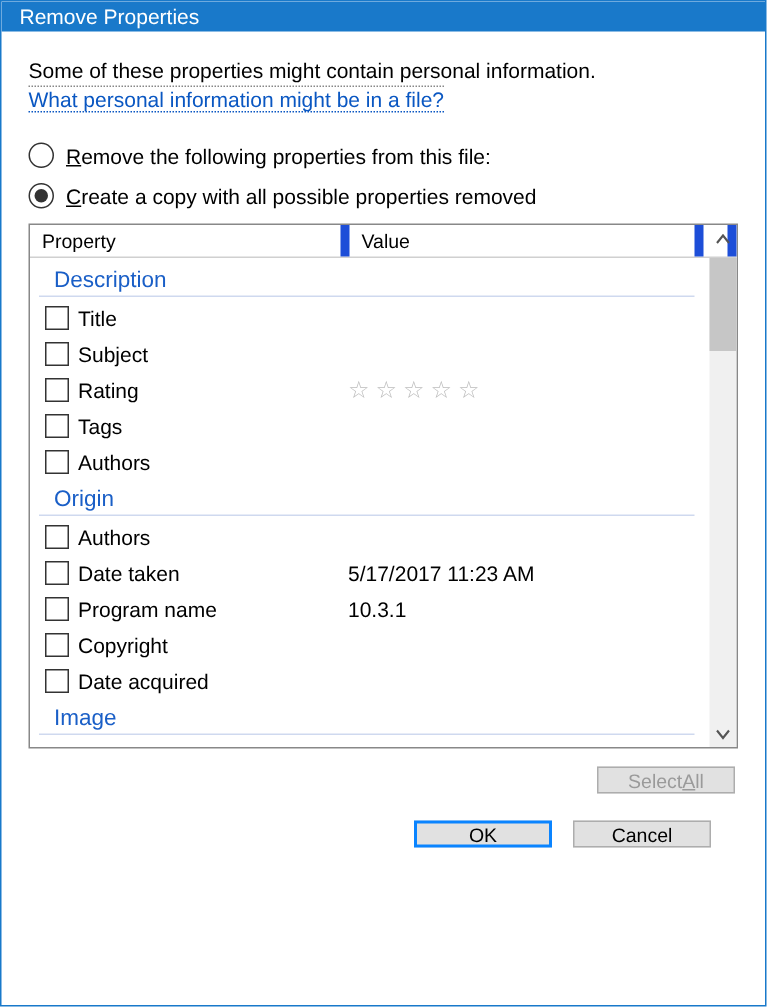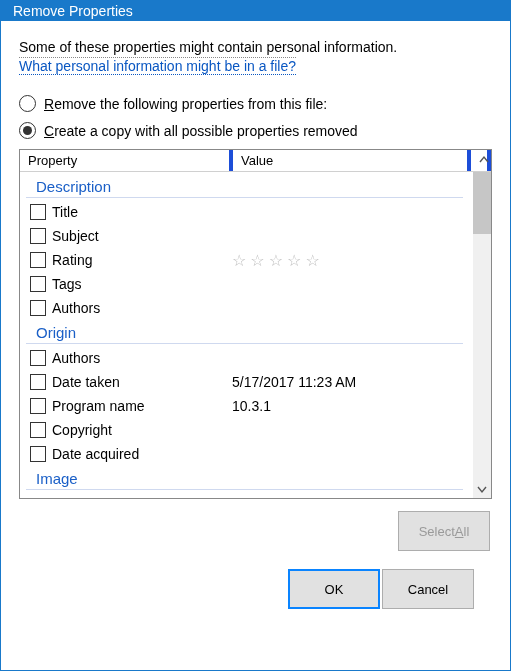--- a/index.html
+++ b/index.html
@@ -71,21 +71,21 @@
     position: relative;
   }
   .list-header {
     display: flex;
     border-bottom: 1px solid #d0d0d0;
     background: #fff;
     font-size: 13px;
   }
   .list-header .col {
     padding: 3px 8px;
-    border-right: 4px solid #1d4ed8;
+    border-right: 6px solid #1d4ed8;
   }
   .col-prop { width: 213px; }
   .col-val { flex: 1; }
   .col-sb  { width: 18px; border-right:none; text-align:center; color:#555;}
   .list-body {
     flex: 1;
     overflow: hidden;
     position: relative;
     display: flex;
     font-size: 14px;
@@ -130,33 +130,33 @@
     width:100%; height:18px;
     display:flex; align-items:center; justify-content:center;
     color:#555; font-size:10px;
   }
   .bottom-row {
     display:flex; justify-content:flex-end;
     padding: 12px 2px 0 0;
   }
   .btn {
     min-width: 92px;
-    height: 40px;
+    height: 18px;
     border: 1px solid #adadad;
     background: #e1e1e1;
     font-size: 13px;
     display:flex; align-items:center; justify-content:center;
     color:#000;
   }
   .btn.disabled { color: #9a9a9a; }
   .btn.default { border: 2px solid #0a84ff; background:#e1e1e1; }
   .dialog-buttons {
     display:flex;
     justify-content:flex-end;
-    gap: 2px;
+    gap: 14px;
     padding: 18px 18px 0 0;
   }
 </style>
 </head>
 <body>
 
 <div class="titlebar">
   <span>Remove Properties</span>
 </div>
 

